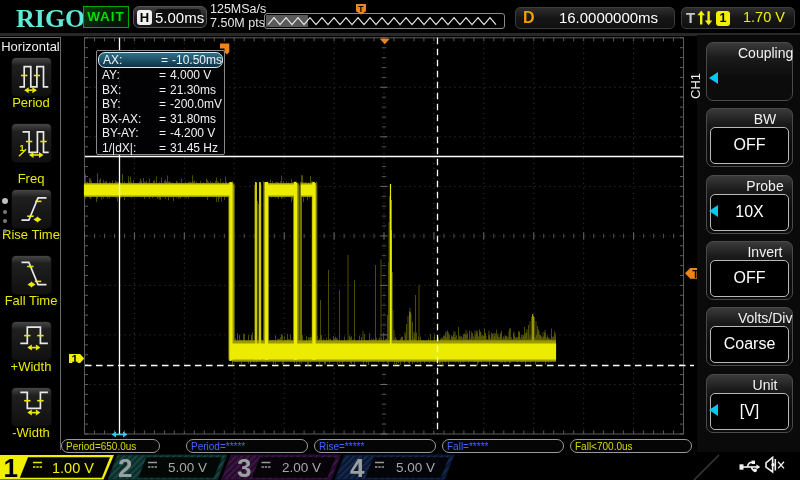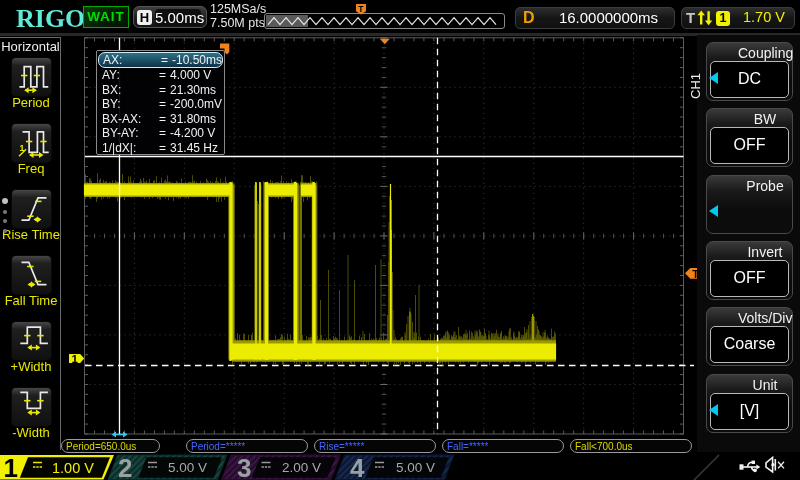--- a/index.html
+++ b/index.html
@@ -155,21 +155,21 @@
     <div class="mbox" style="top:124px"><svg width="38" height="38" viewBox="0 0 38 38">
         <path d="M10.5 7.9H17.1V28.4H25.4V7.9H31.5V28.4H36.7" stroke="#e8e8e8" stroke-width="1.7" fill="none"></path>
         <line x1="13.900000000000002" y1="17.5" x2="20.3" y2="17.5" stroke="#e8e800" stroke-width="1.6"></line>
         <line x1="28.3" y1="17.5" x2="34.7" y2="17.5" stroke="#e8e800" stroke-width="1.6"></line>
         <line x1="18.5" y1="31" x2="30.0" y2="31" stroke="#e8e800" stroke-width="1.6"></line>
         <path d="M17 31l4.5 -3v6z" fill="#e8e800"></path>
         <path d="M31.5 31l-4.5 -3v6z" fill="#e8e800"></path>
         <text x="7.6" y="27.4" font-size="9" font-weight="bold" fill="#e8e800" font-family="Liberation Sans,sans-serif">1</text>
         <line x1="7" y1="32.2" x2="14" y2="25.2" stroke="#e8e800" stroke-width="1.5"></line>
       </svg></div>
-    <div class="mlab" style="top:162px">Freq</div>
+    <div class="mlab" style="top:172px">Freq</div>
     <div class="mbox" style="top:190px"><svg width="38" height="38" viewBox="0 0 38 38">
         <path d="M9.5 30.2H16.8L26 7.9H34.5" stroke="#e8e8e8" stroke-width="1.7" fill="none"></path>
         <line x1="15.2" y1="26.2" x2="21.599999999999998" y2="26.2" stroke="#e8e800" stroke-width="1.6"></line>
         <line x1="23.1" y1="11.4" x2="29.5" y2="11.4" stroke="#e8e800" stroke-width="1.6"></line>
         <line x1="23.0" y1="29.5" x2="28.0" y2="29.5" stroke="#e8e800" stroke-width="1.6"></line>
         <path d="M21.5 29.5l4.5 -3v6z" fill="#e8e800"></path>
         <path d="M29.5 29.5l-4.5 -3v6z" fill="#e8e800"></path>
       </svg></div>
     <div class="mlab" style="top:228px">Rise Time</div>
     <div class="mbox" style="top:256px"><svg width="38" height="38" viewBox="0 0 38 38">
@@ -242,29 +242,29 @@
     </div>
 <div class="bub" style="left:61px;width:99px;color:#d8d800">Period=650.0us</div>
     <div class="bub" style="left:186px;width:122px;color:#4466ff">Period=*****</div>
     <div class="bub" style="left:314px;width:122px;color:#4466ff">Rise=*****</div>
     <div class="bub" style="left:442px;width:122px;color:#4466ff">Fall=*****</div>
     <div class="bub" style="left:570px;width:122px;color:#d8d800">Fall&lt;700.0us</div>
 <div id="rpanel"></div>
 <div class="ritem" style="top:42px">
       <div class="rlab">Coupling</div>
     </div>
-    <div class="rval" style="top:61px">DC</div>
     <div class="tri" style="top:72px"></div>
     <div class="ritem" style="top:108px">
       <div class="rlab">BW Limit</div>
     </div>
     <div class="rval" style="top:127px">OFF</div>
     <div class="ritem" style="top:175px">
       <div class="rlab">Probe</div>
     </div>
+    <div class="rval" style="top:194px">10X</div>
     <div class="tri" style="top:205px"></div>
     <div class="ritem" style="top:241px">
       <div class="rlab">Invert</div>
     </div>
     <div class="rval" style="top:260px">OFF</div>
     <div class="ritem" style="top:307px">
       <div class="rlab">Volts/Div</div>
     </div>
     <div class="rval" style="top:326px">Coarse</div>
     <div class="ritem" style="top:374px">

